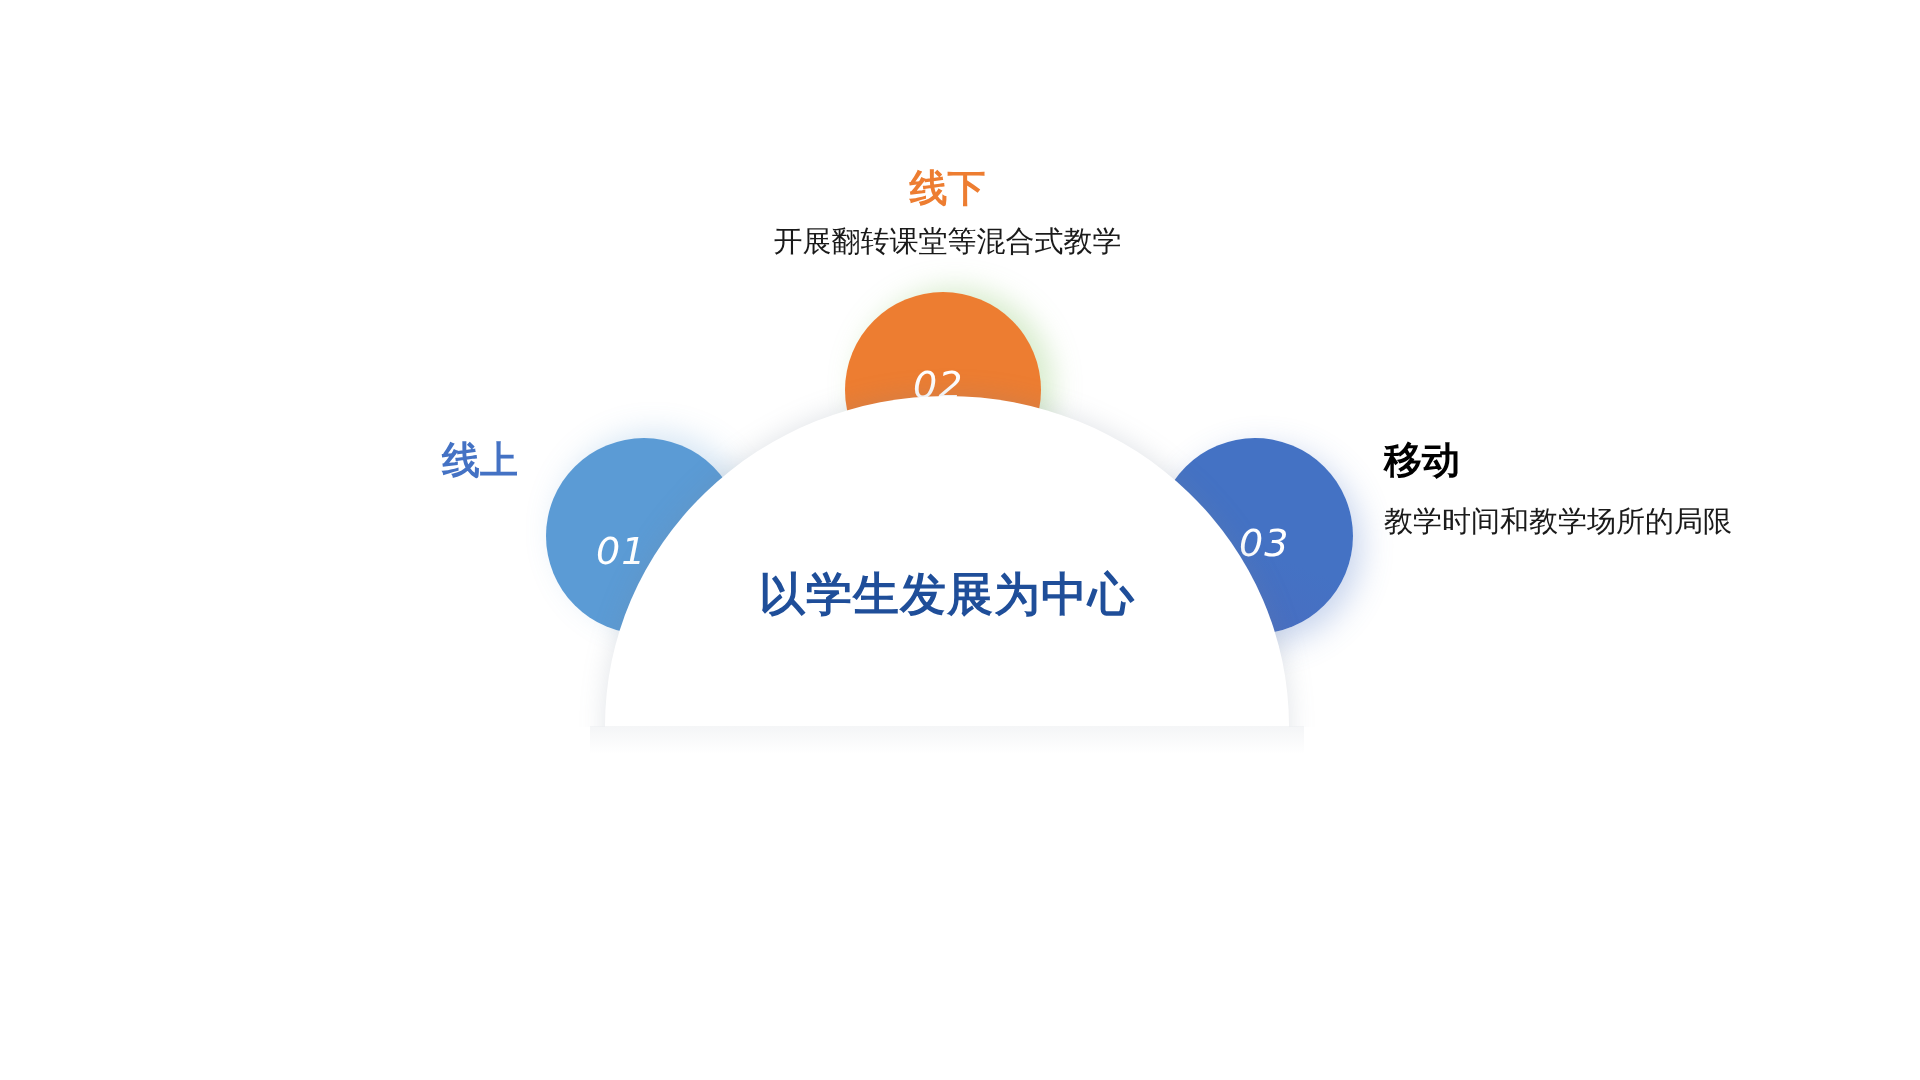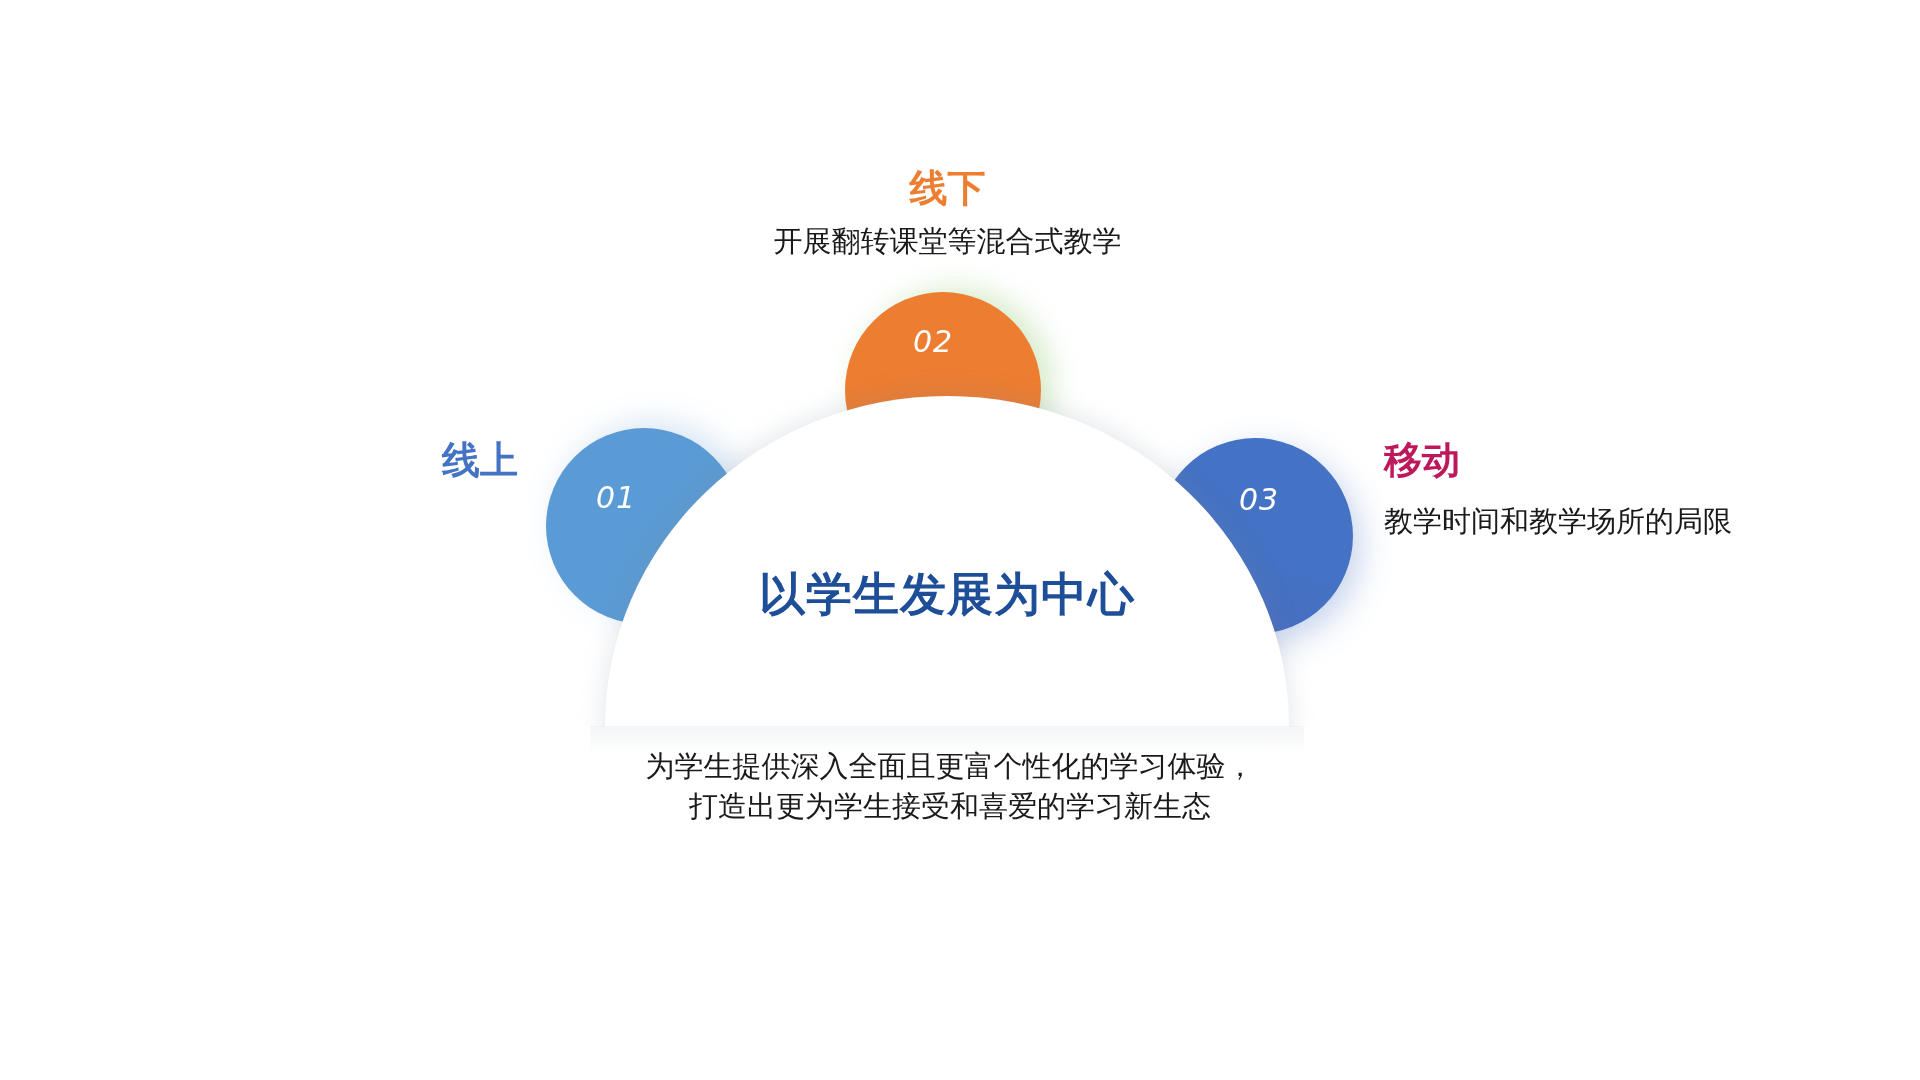--- a/index.html
+++ b/index.html
@@ -22,27 +22,28 @@
       width: 196px;
       height: 196px;
       border-radius: 50%;
       display: flex;
       align-items: center;
       justify-content: center;
     }
     .circle .num {
       font-family: "DejaVu Sans", "Liberation Sans", sans-serif;
       font-style: italic;
-      font-size: 30px;
+      font-size: 38px;
       color: #ffffff;
       letter-spacing: 1px;
       position: absolute;
+      margin-top: 39px;
     }
     .circle-01 {
-      left: 546px; top: 428px;
+      left: 546px; top: 438px;
       background: #5B9BD5;
       box-shadow: 10px -6px 30px rgba(91,155,213,0.25);
     }
     .circle-01 .num { left: 50px; top: 52px; }
     .circle-02 {
       left: 845px; top: 292px;
       background: #ED7D31;
       box-shadow: 12px -4px 28px rgba(140,200,110,0.35);
     }
     .circle-02 .num { left: 68px; top: 32px; }
@@ -97,21 +98,21 @@
       line-height: 38px;
       color: #1a1a1a;
     }
 
     .left-title { right: calc(1920px - 518px); top: 438px; color: #4472C4; }
     .left-desc  { right: calc(1920px - 518px); top: 502px; width: 270px; text-align: right; }
 
     .top-title  { left: 0; width: 1895px; top: 166px; color: #ED7D31; text-align: center; }
     .top-desc   { left: 0; width: 1895px; top: 222px; text-align: center; }
 
-    .right-title { left: 1384px; top: 438px; color: #be185d; text-align: center; }
+    .right-title { left: 1384px; top: 438px; color: #000000; text-align: center; }
     .right-desc  { left: 1384px; top: 502px; width: 440px; text-align: left; }
 
     .bottom-desc {
       position: absolute;
       left: 560px;
       width: 780px;
       top: 746px;
       text-align: center;
       font-size: 29px;
       line-height: 40px;
@@ -146,18 +147,14 @@
 
   <div class="label-title left-title">线上</div>
   <div class="desc left-desc">
   </div>
 
   <div class="label-title right-title">移动</div>
   <div class="desc right-desc">
     <span class="line">教学时间和教学场所的局限</span>
   </div>
 
-  <div class="bottom-desc">
-    <span class="line">为学生提供深入全面且更富个性化的学习体验，</span>
-    <span class="line">打造出更为学生接受和喜爱的学习新生态</span>
-  </div>
 
 </div>
 
 </body></html>

